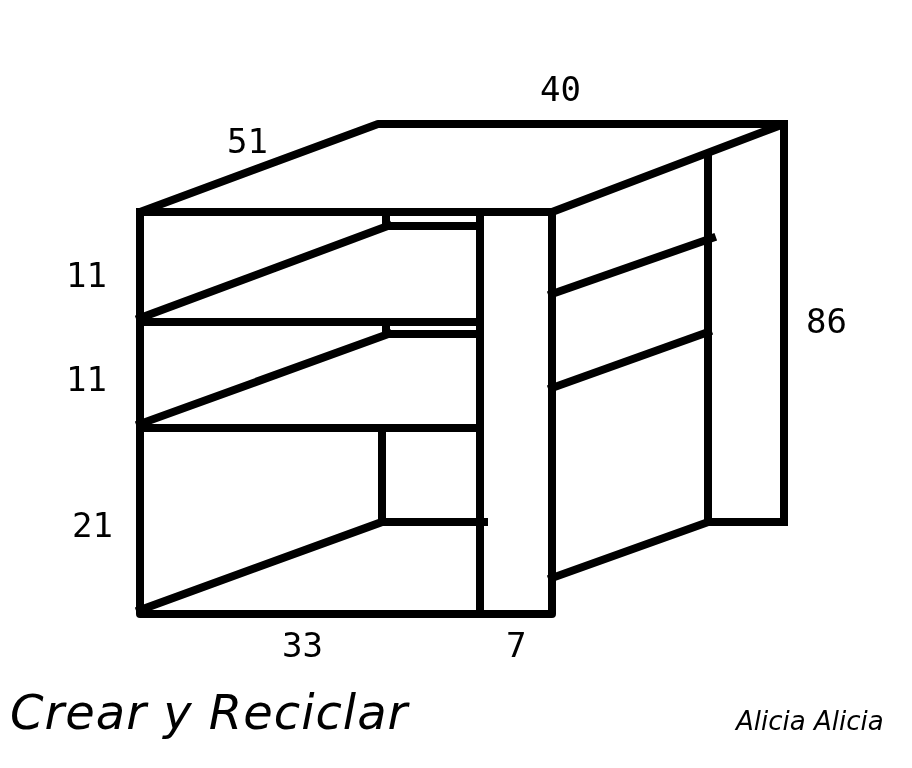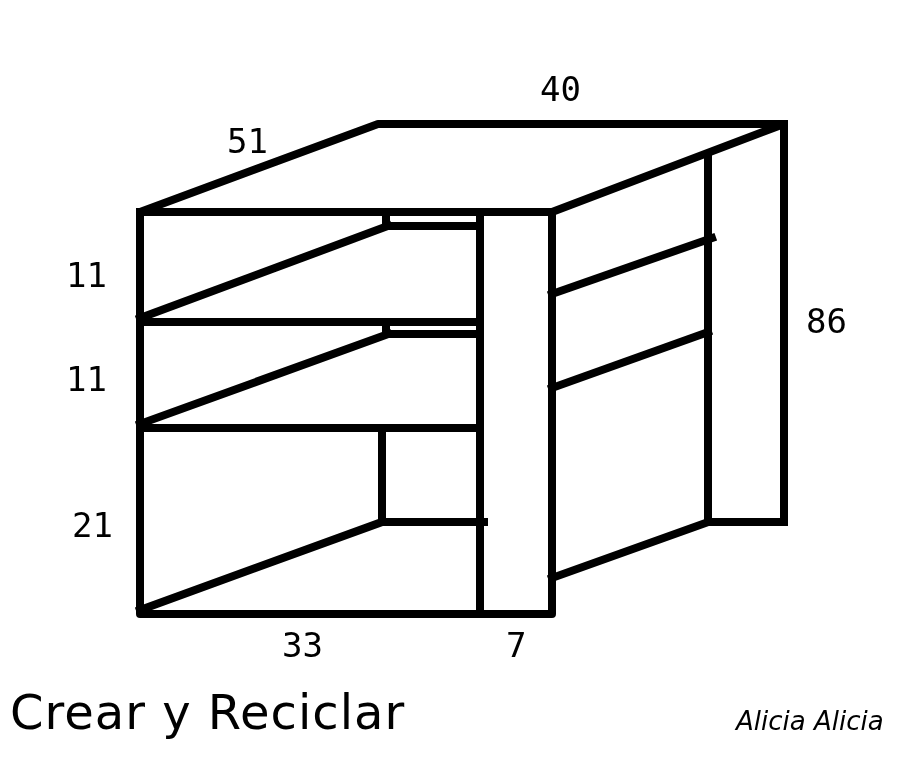--- a/index.html
+++ b/index.html
@@ -1,19 +1,19 @@
 <!DOCTYPE html>
 <html><head>
 <meta charset="utf-8">
 <style>
   html, body { margin:0; padding:0; background:#ffffff; }
   body { width:912px; height:768px; position:relative; overflow:hidden; font-family:"DejaVu Sans", sans-serif; }
   svg { position:absolute; left:0; top:0; }
   .dim { position:absolute; font-family:"DejaVu Sans Mono", monospace; font-size:34px; color:#000; line-height:1; }
-  .title { position:absolute; left:10px; top:688px; font-family:"DejaVu Sans", sans-serif; font-size:48px; color:#000; line-height:1; letter-spacing:1px; }
+  .title { position:absolute; left:10px; top:688px; font-family:"DejaVu Sans", sans-serif; font-style:italic; font-size:48px; color:#000; line-height:1; letter-spacing:1px; }
   .author { position:absolute; left:736px; top:708px; font-family:"DejaVu Sans", sans-serif; font-style:italic; font-size:26px; color:#000; line-height:1; }
 </style>
 </head>
 <body>
 
 <svg width="912" height="768" viewBox="0 0 912 768">
   <g fill="none" stroke="#000" stroke-width="8" stroke-linecap="square" stroke-linejoin="round">
 
     <path d="M140 212 L378 124 L784 124 L552 212 Z"></path>
 

